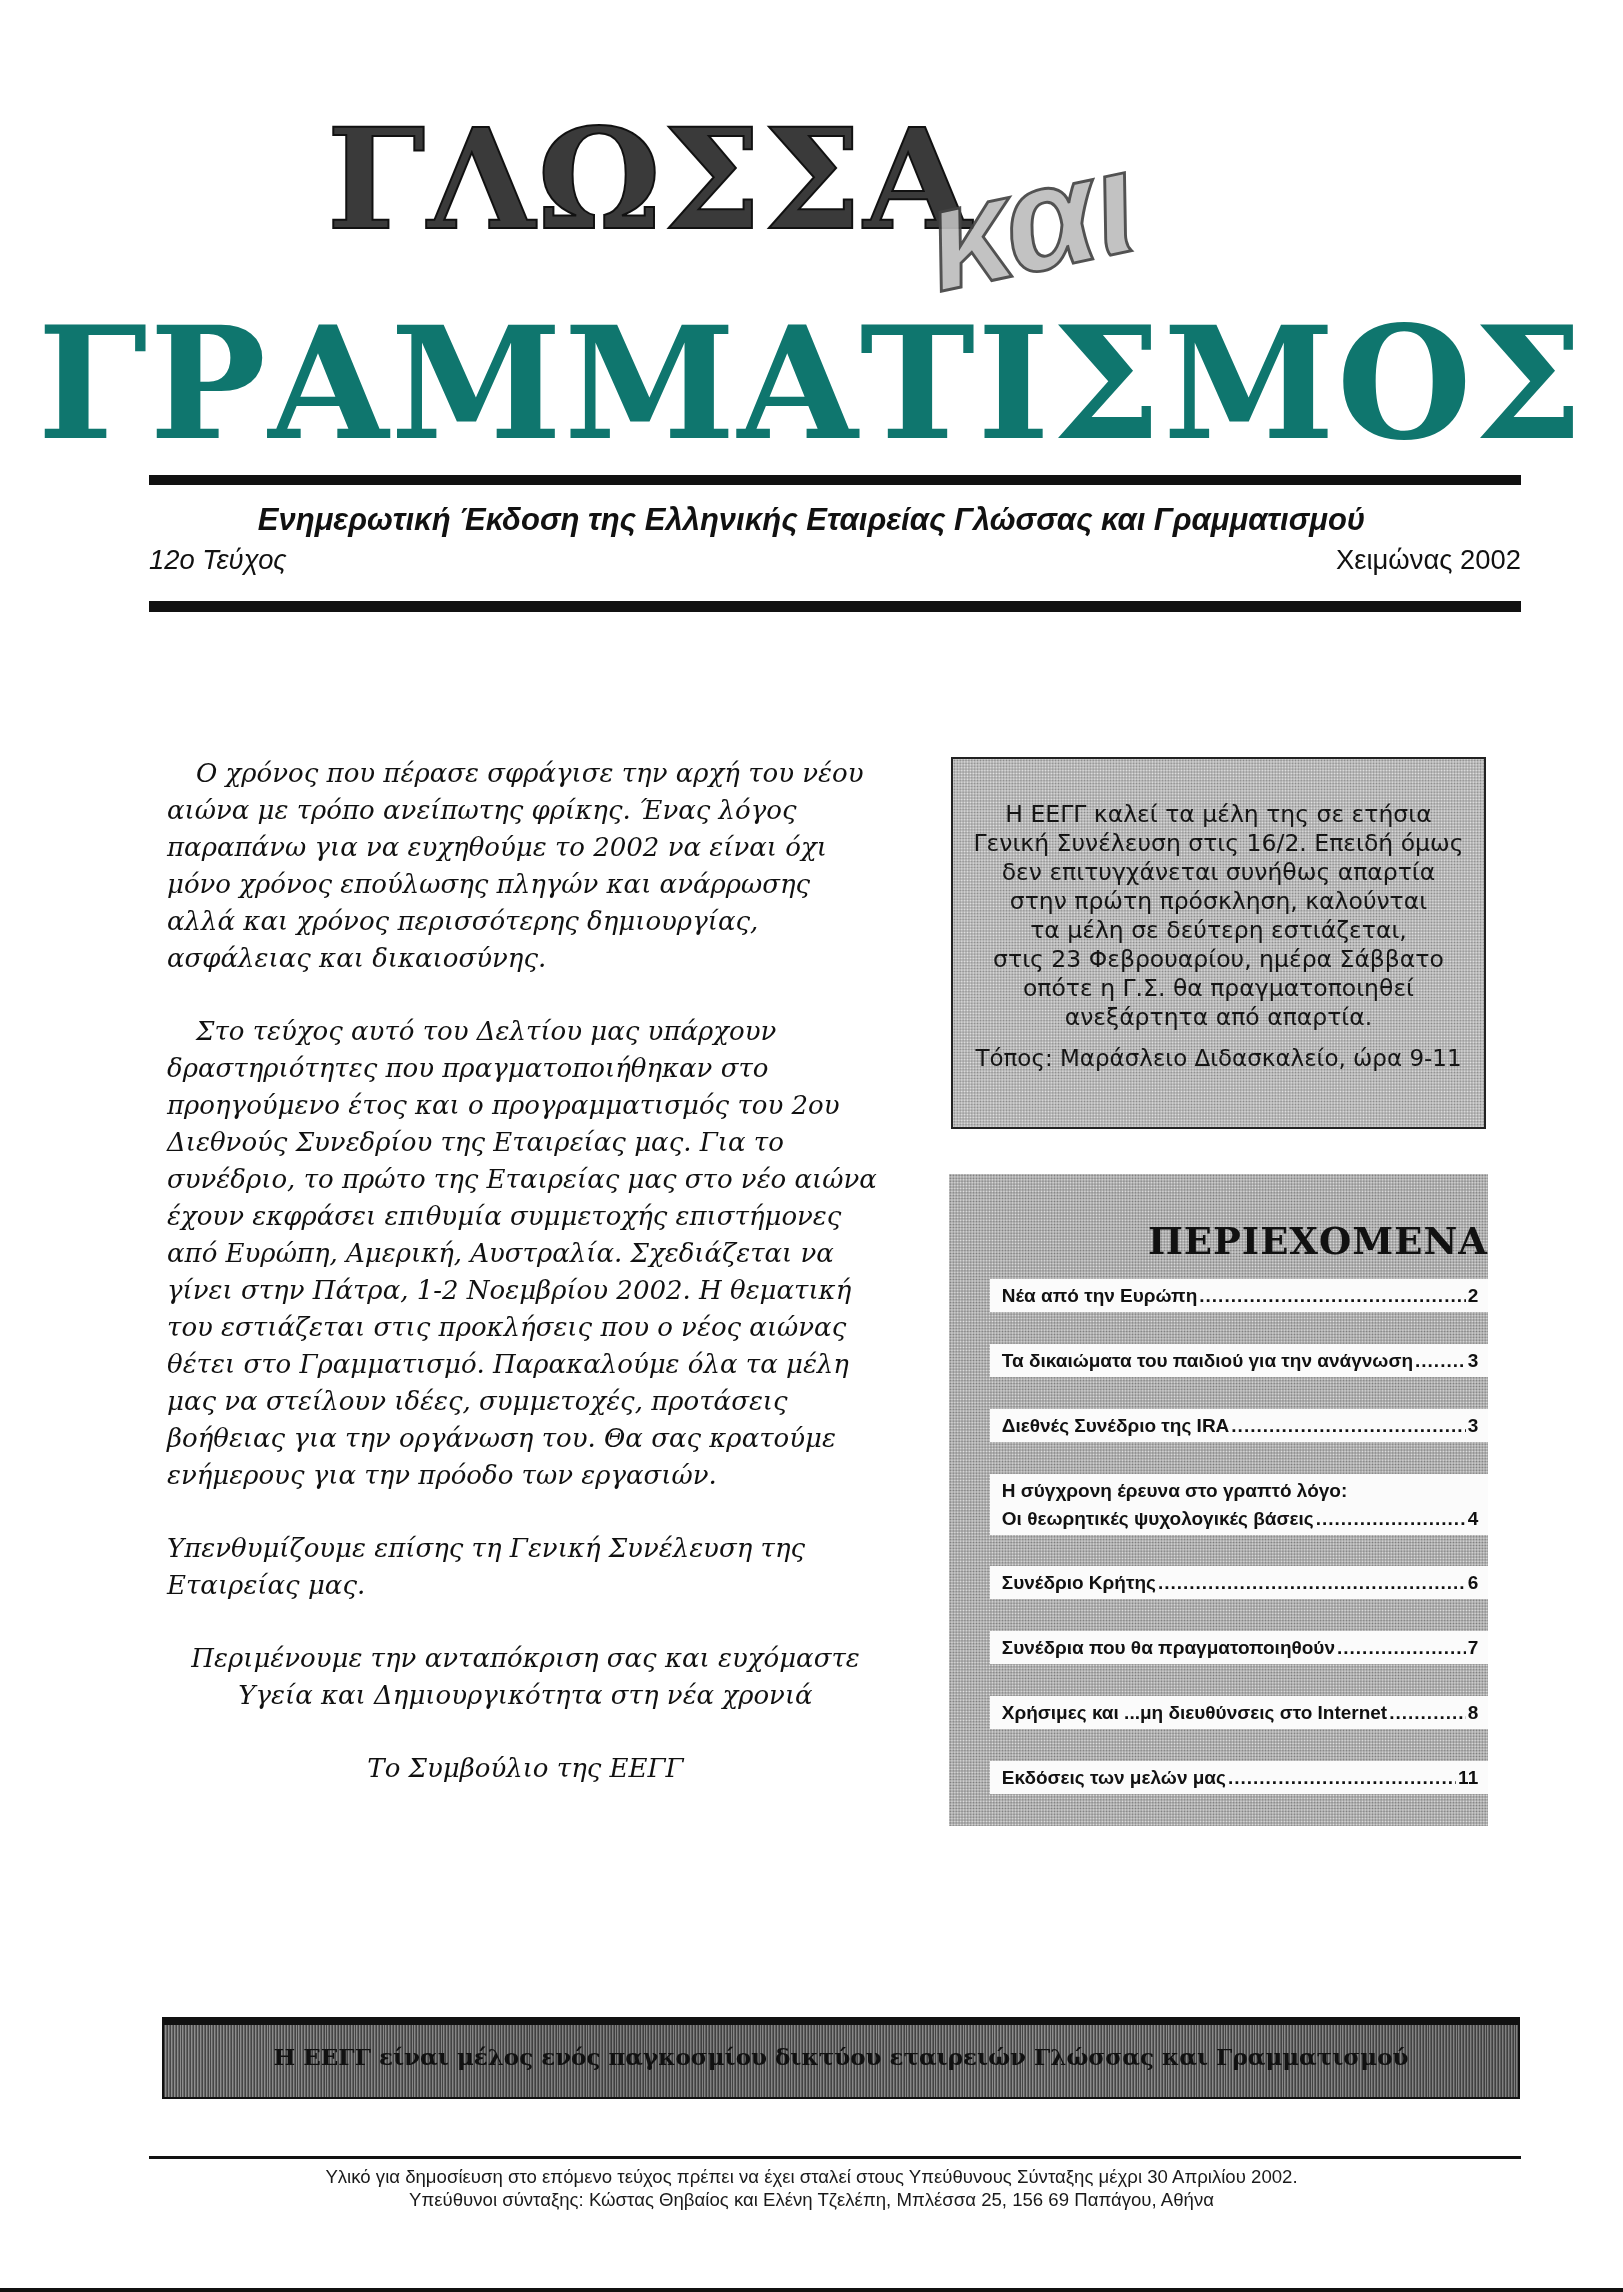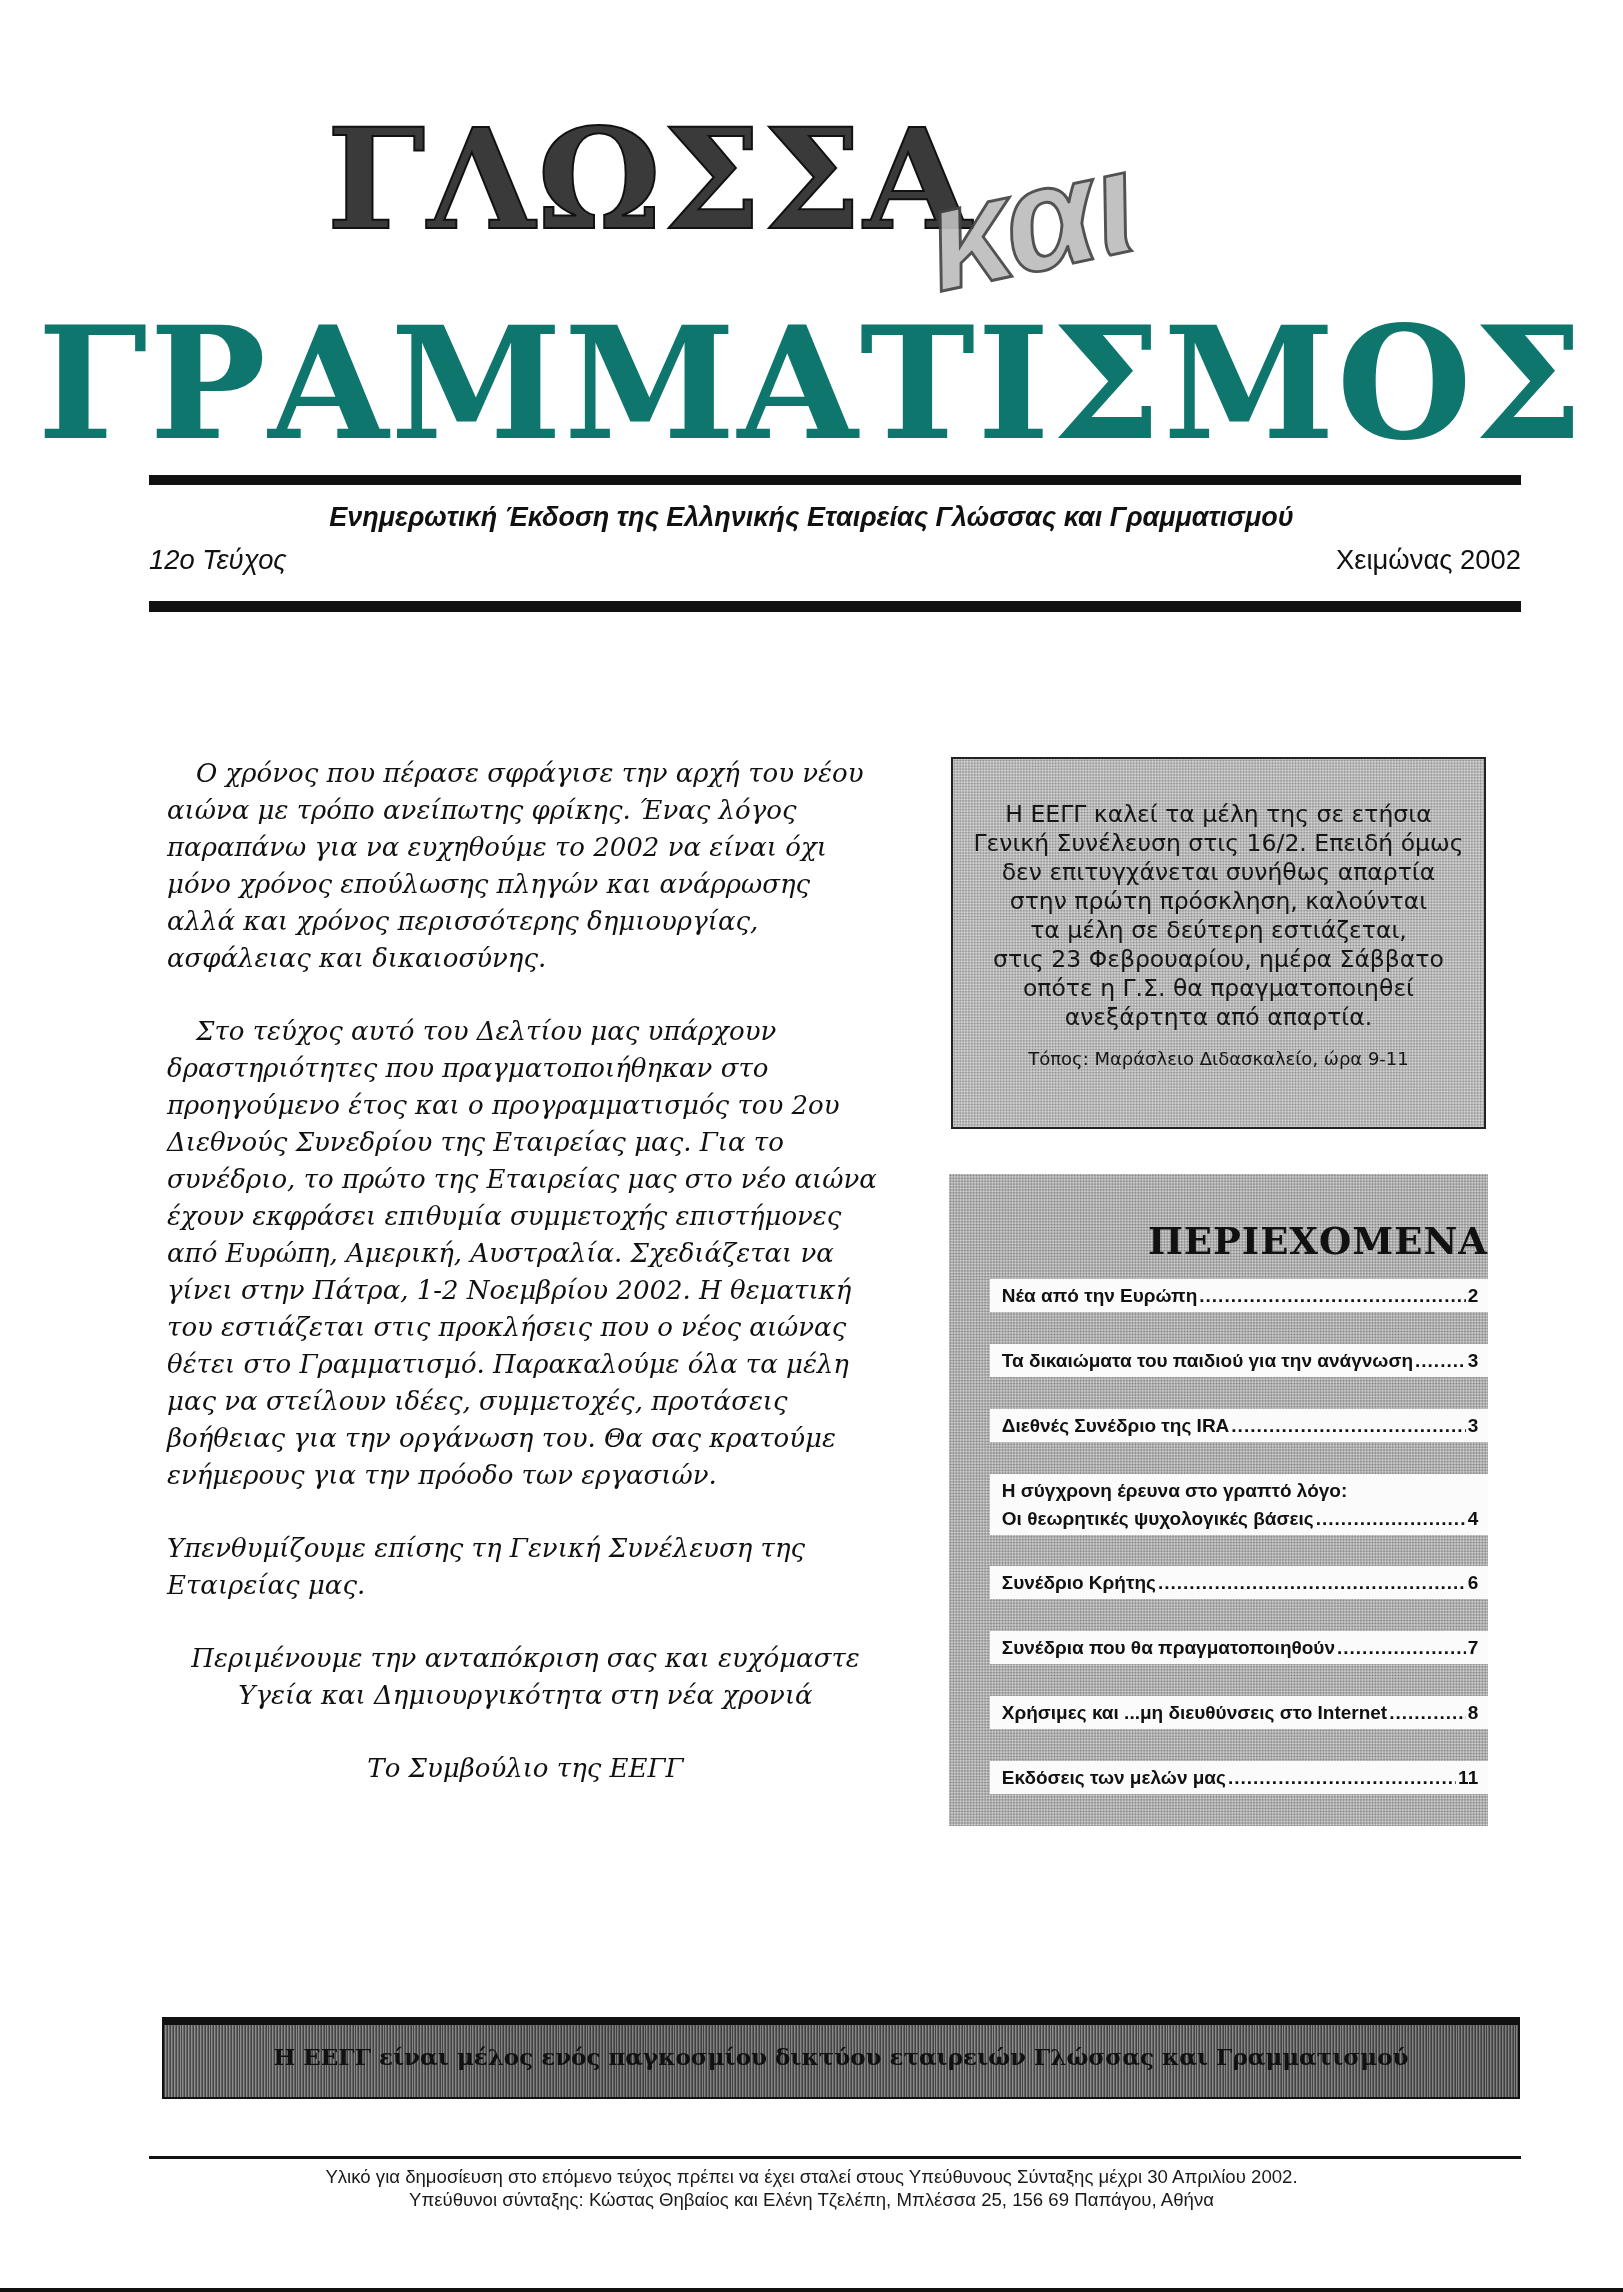--- a/index.html
+++ b/index.html
@@ -23,21 +23,21 @@
     position: absolute; left: 0; width: 1623px; top: 306px; text-align: center;
     font-family: "DejaVu Serif", serif; font-weight: bold; font-size: 155px; letter-spacing: 2px;
     color: #0f766e; line-height: 1;
   }
   .rule { position: absolute; left: 149px; width: 1372px; background: #111; }
   .rule-top { top: 475px; height: 9.8px; }
   .rule-mid { top: 601px; height: 10.8px; }
 
   .subtitle {
     position: absolute; left: 0; width: 1623px; top: 502px; text-align: center;
-    font-family: "Liberation Sans", sans-serif; font-style: italic; font-weight: bold; font-size: 27px;
+    font-family: "Liberation Sans", sans-serif; font-style: italic; font-weight: bold; font-size: 31px;
   }
   .issue { position: absolute; left: 149px; top: 544px; font-family: "Liberation Sans", sans-serif; font-style: italic; font-size: 27.4px; }
   .season { position: absolute; right: 102px; top: 544px; font-family: "Liberation Sans", sans-serif; font-size: 27.4px; }
 
   .letter {
     position: absolute; left: 149px; top: 755px; width: 735px;
     font-family: "DejaVu Serif", serif; font-style: italic; font-size: 26px; line-height: 37px;
   }
   .letter p { margin: 0 0 36px 18px; }
   .letter .indent { text-indent: 29px; }
@@ -49,21 +49,21 @@
     border: 2.9px solid #222; box-sizing: border-box;
     background-color: #b8b8b8;
     background-image:
       radial-gradient(#888 0.8px, transparent 1px),
       radial-gradient(#e4e4e4 0.8px, transparent 1px);
     background-size: 2.9px 2.9px, 2.9px 2.9px;
     background-position: 0 0, 1.5px 1.5px;
     font-family: "DejaVu Sans", sans-serif; font-size: 23.5px; line-height: 29px;
     text-align: center; padding-top: 41px; color: #151515;
   }
-  .meeting-box .place { margin-top: 11.8px; font-size: 18px; }
+  .meeting-box .place { margin-top: 11.8px; font-size: 23px; }
 
   .toc-box {
     position: absolute; left: 949px; top: 1174px; width: 539px; height: 652px;
     background-color: #b0b0b0;
     background-image:
       radial-gradient(#7a7a7a 0.8px, transparent 1px),
       radial-gradient(#e0e0e0 0.8px, transparent 1px);
     background-size: 2.9px 2.9px, 2.9px 2.9px;
     background-position: 0 0, 1.5px 1.5px;
   }

